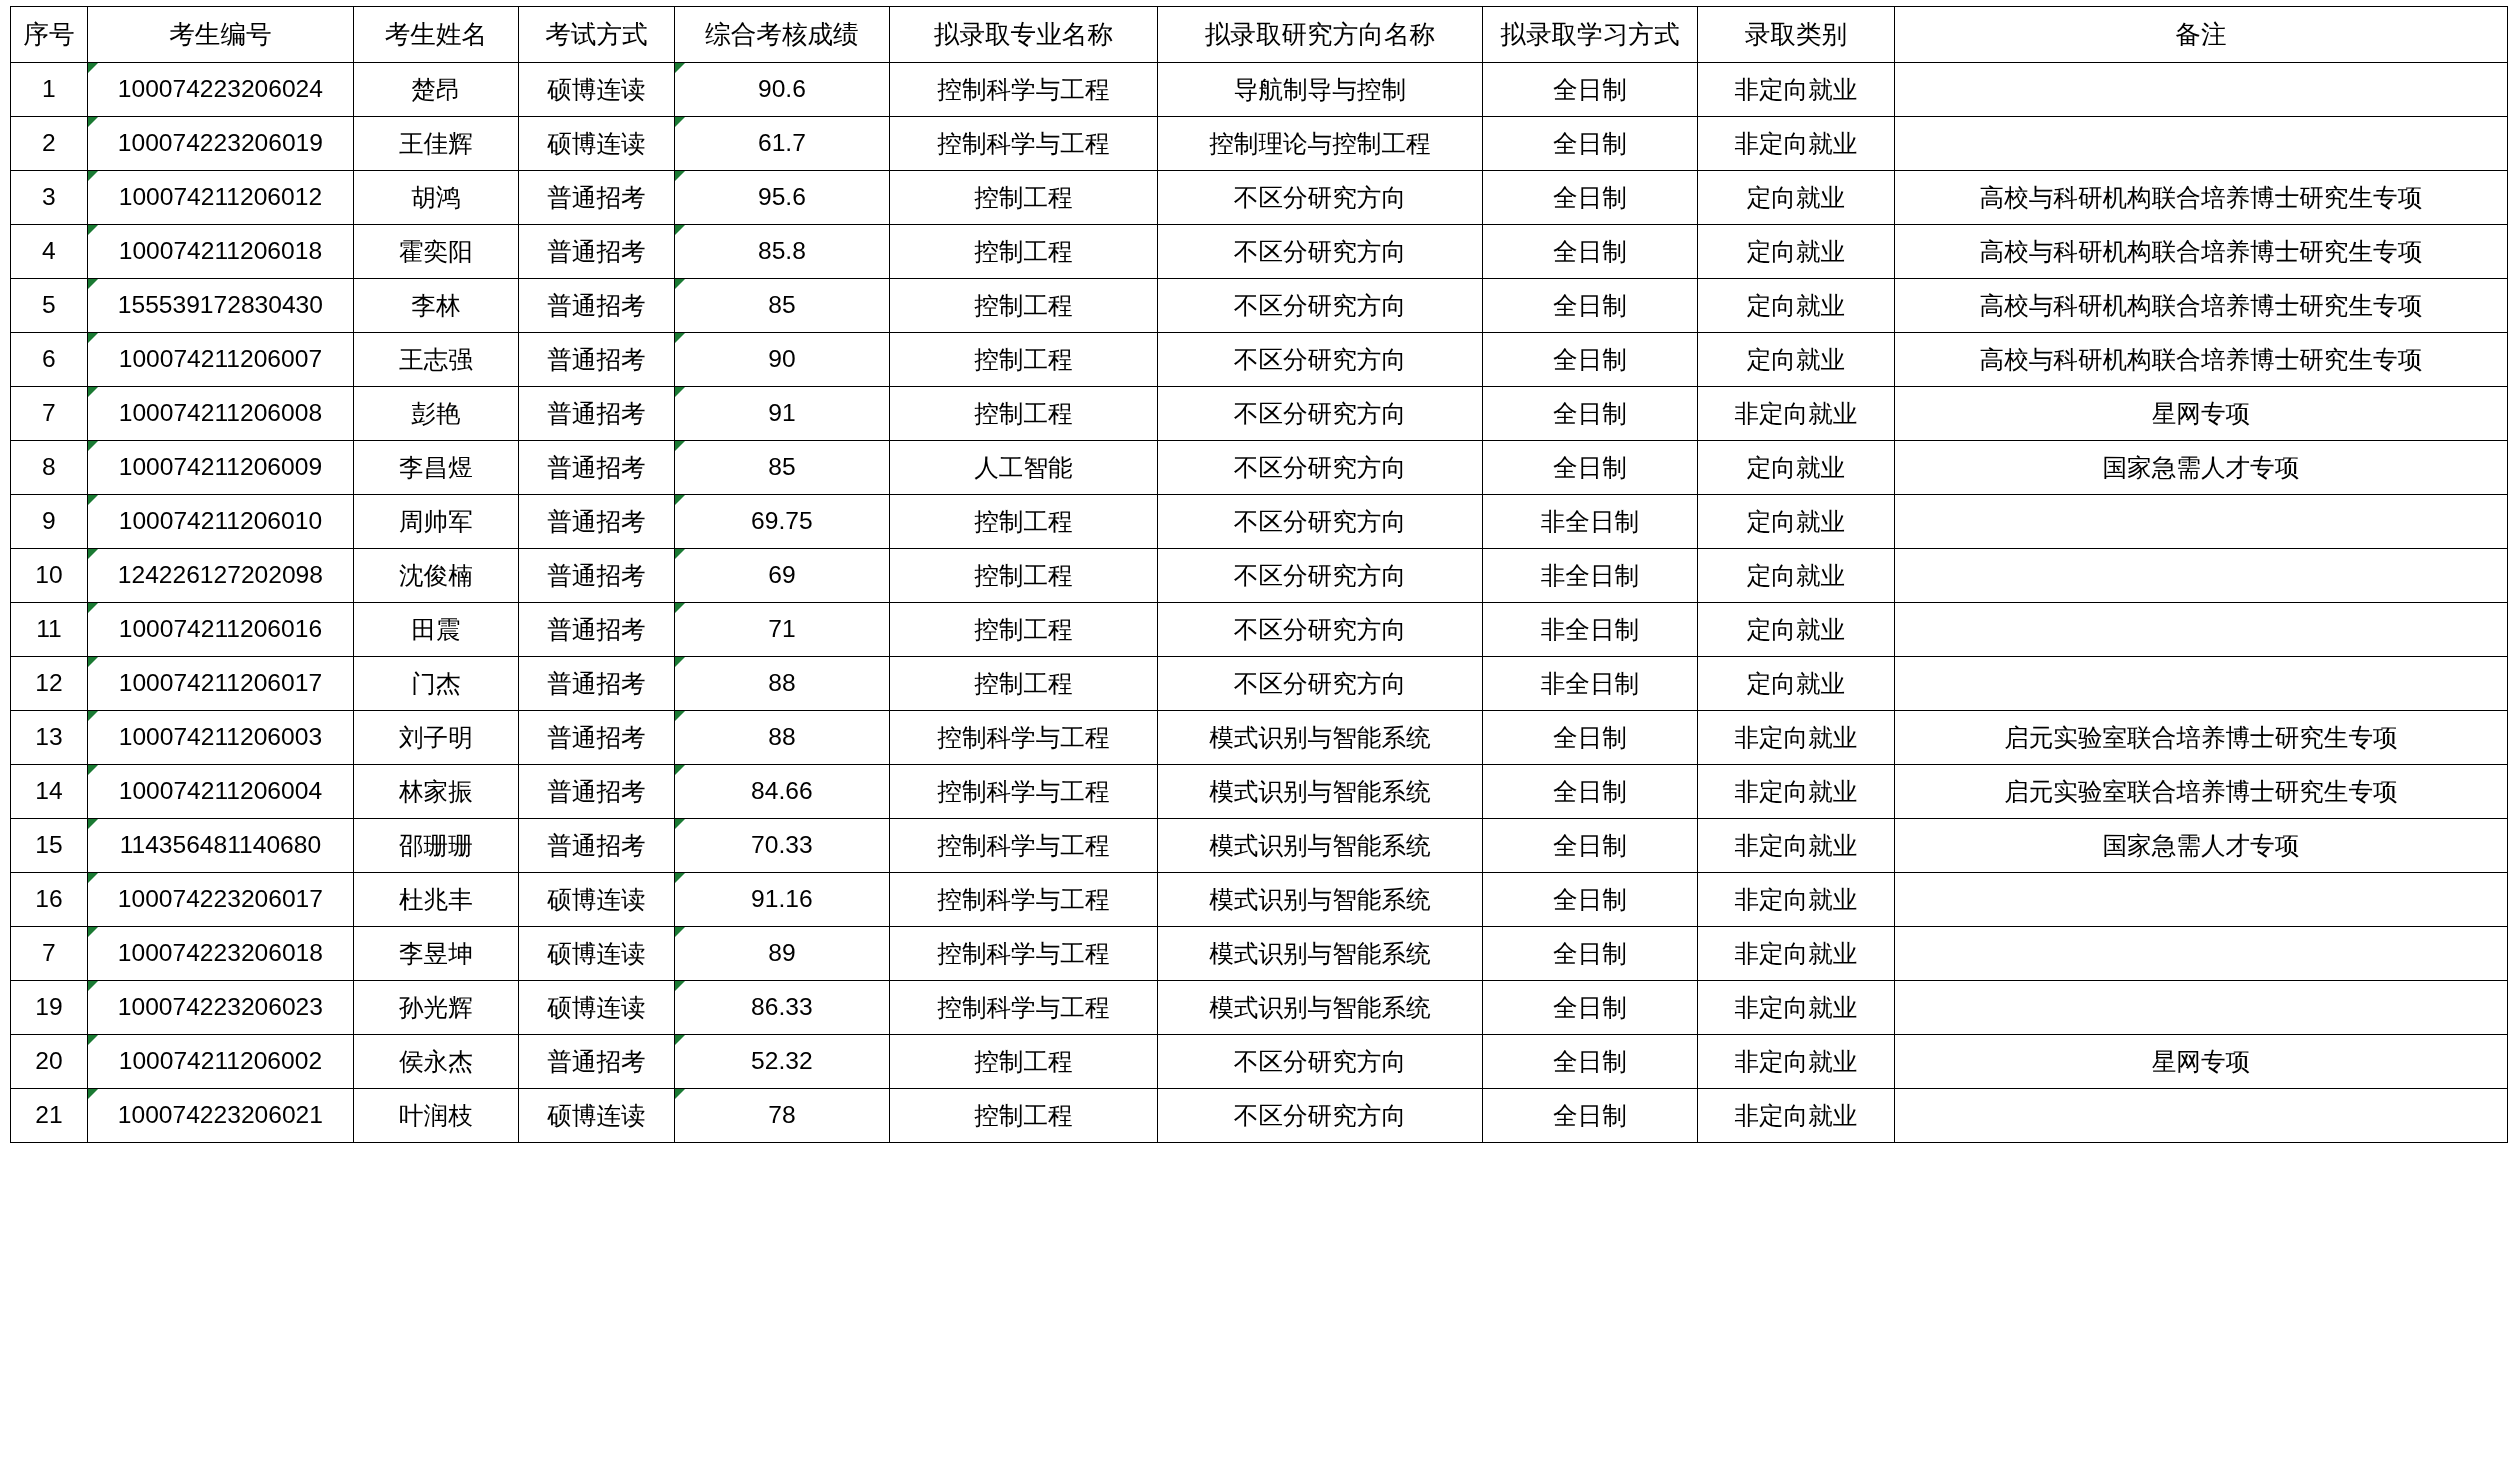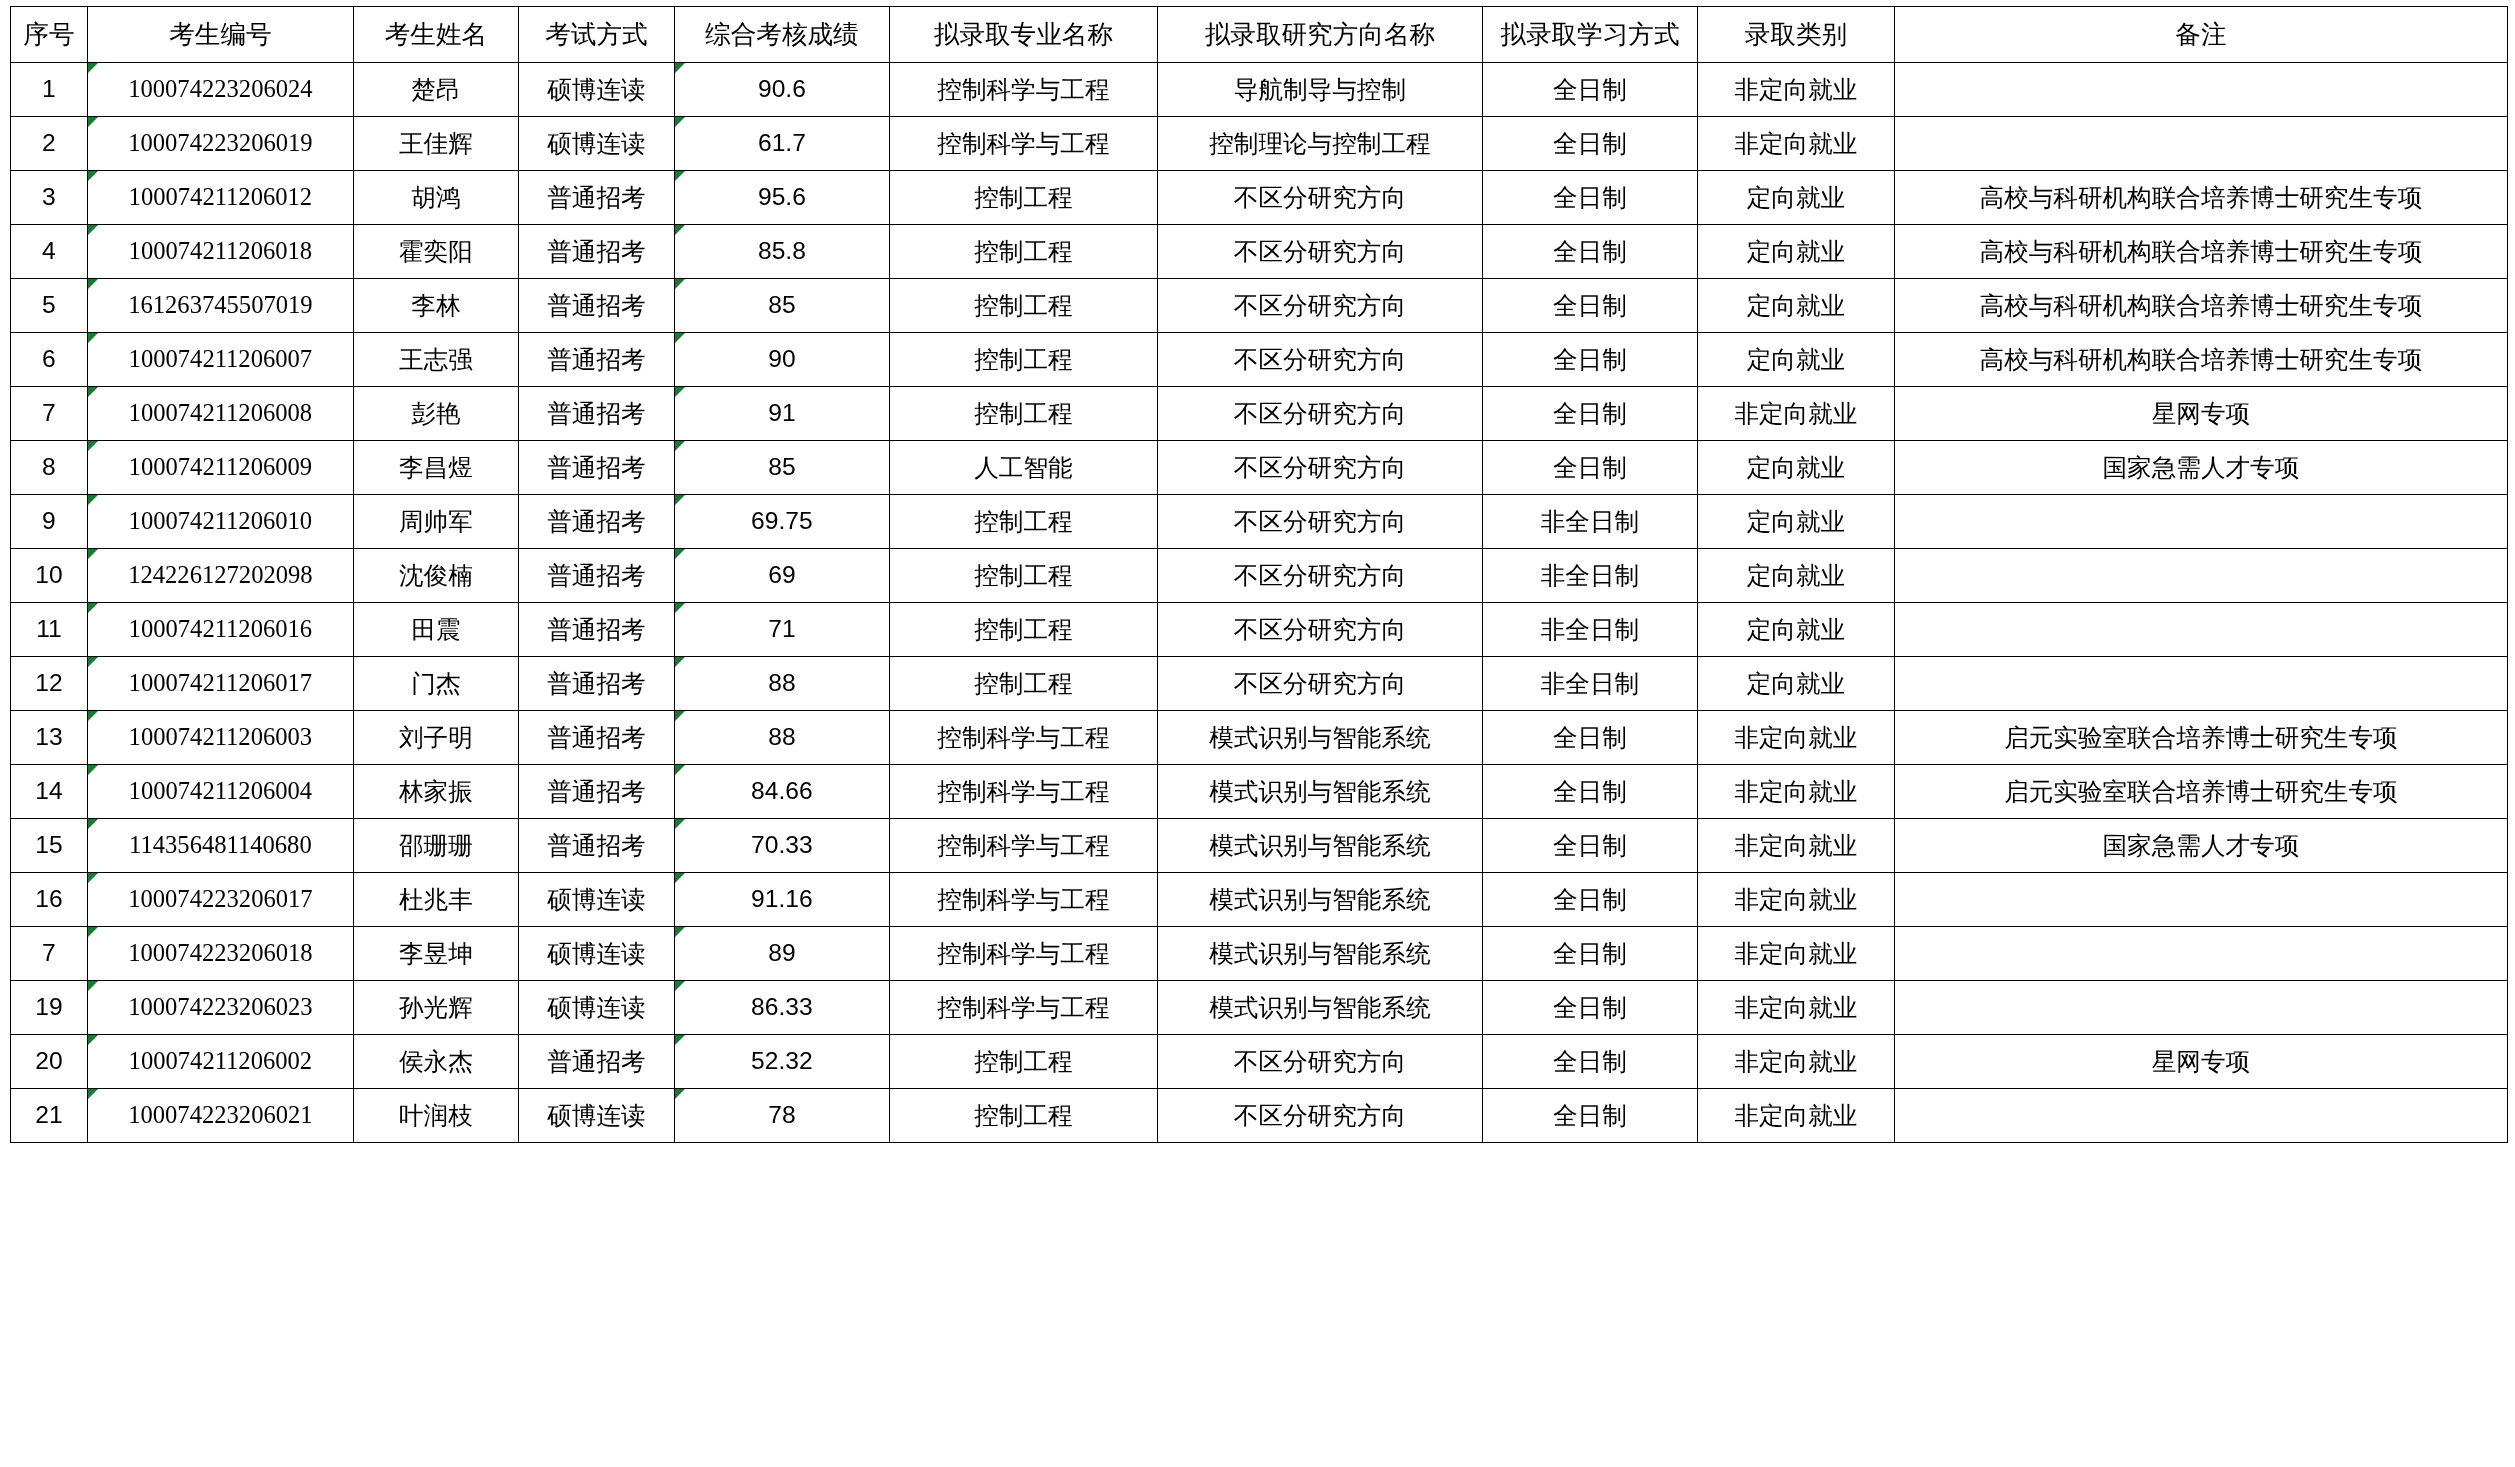--- a/index.html
+++ b/index.html
@@ -44,21 +44,21 @@
     padding: 0 3.9px;
     position: relative;
     overflow: hidden;
     white-space: nowrap;
   }
   table.grid thead th {
     height: 55px;
     font-size: 25.6px;
   }
   td.idcell {
-    font-family: Liberation Serif, serif;
+    font-family: Liberation Sans, sans-serif;
     font-size: 23.6px;
   }
   td.remark {
     font-size: 23.6px;
   }
   
   .mark::before {
     content: "";
     position: absolute;
     top: 0;
@@ -144,21 +144,21 @@
         <td>普通招考</td>
         <td class="mark">85.8</td>
         <td>控制工程</td>
         <td>不区分研究方向</td>
         <td>全日制</td>
         <td>定向就业</td>
         <td class="remark">高校与科研机构联合培养博士研究生专项</td>
       </tr>
       <tr>
         <td>5</td>
-        <td class="idcell mark">161263745507019</td>
+        <td class="idcell mark">155539172830430</td>
         <td>李林</td>
         <td>普通招考</td>
         <td class="mark">85</td>
         <td>控制工程</td>
         <td>不区分研究方向</td>
         <td>全日制</td>
         <td>定向就业</td>
         <td class="remark">高校与科研机构联合培养博士研究生专项</td>
       </tr>
       <tr>

